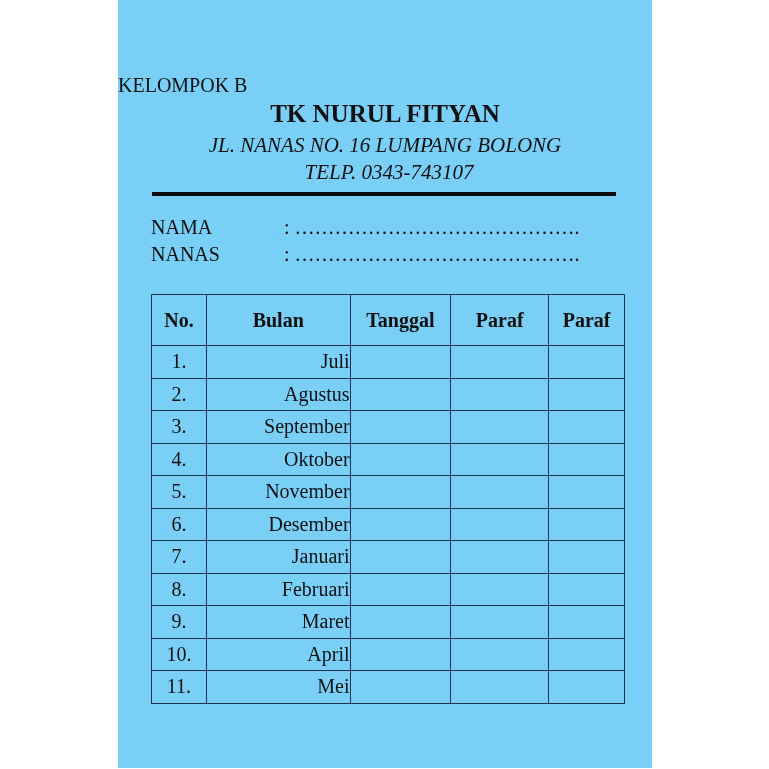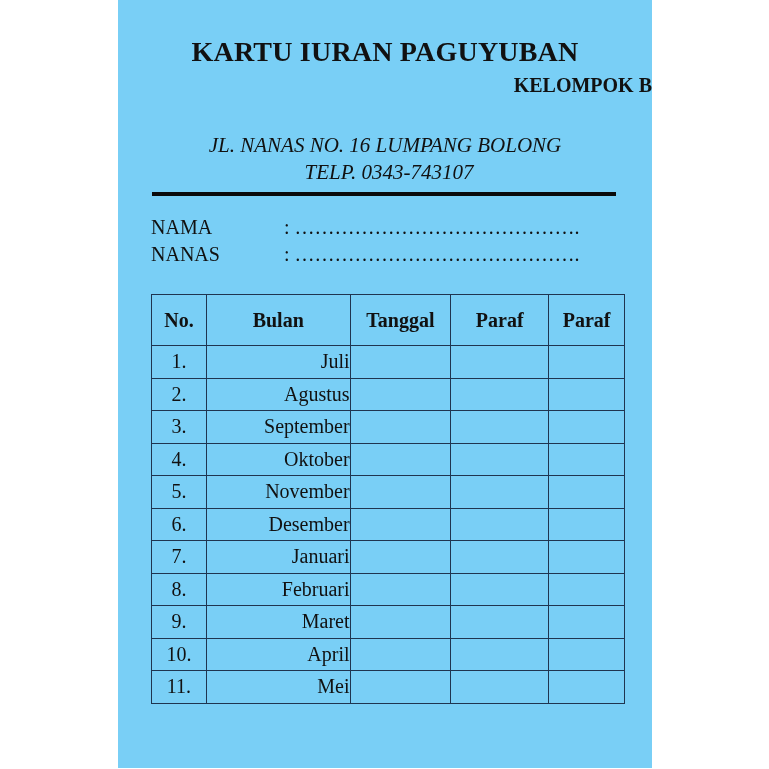--- a/index.html
+++ b/index.html
@@ -5,21 +5,21 @@
     html, body { margin:0; padding:0; }
     body {
       width:769px; height:769px; background:#ffffff; position:relative; overflow:hidden;
       font-family:"Liberation Serif", "DejaVu Serif", serif; color:#111;
     }
     .card {
       position:absolute; left:118px; top:0; width:534px; height:768px;
       background:#79cff6;
     }
     .title1 { position:absolute; left:0; width:100%; top:36px; text-align:center; font-weight:bold; font-size:28px; letter-spacing:0.2px; }
-    .title2 { position:absolute; left:0; width:100%; top:74px; text-align:right; font-weight:bold; font-size:20px; }
+    .title2 { position:absolute; left:0; width:100%; top:74px; text-align:left; font-weight:normal; font-size:20px; }
     .title3 { position:absolute; left:0; width:100%; top:100px; text-align:center; font-weight:bold; font-size:25px; }
     .addr { position:absolute; left:0; width:100%; top:133px; text-align:center; font-style:italic; font-size:21px; }
     .telp { position:absolute; left:4px; width:100%; top:160px; text-align:center; font-style:italic; font-size:21px; }
     .rule { position:absolute; left:34px; width:464px; top:192px; height:4px; background:#0b0b0b; }
     .field { position:absolute; left:33px; font-size:20px; }
     .field .lbl { position:absolute; left:0; top:0; }
     .field .val { position:absolute; left:133px; top:0; white-space:nowrap; }
     .f1 { top:216px; } .f2 { top:243px; }
     table.grid {
       position:absolute; left:33px; top:294px; width:474px;
@@ -28,22 +28,22 @@
     table.grid th, table.grid td { border:1.5px solid #1f3550; padding:0; }
     table.grid th { height:50px; font-weight:bold; font-size:20px; text-align:center; }
     table.grid td { height:31.5px; }
     td.no { text-align:center; }
     td.month { text-align:right; padding-left:10px; }
   </style>
 </head>
 <body>
 
 <div class="card">
-  <div class="title1">KARTU IURAN PAGUYUBAN</div>
   <div class="title2">KELOMPOK B</div>
+  <div class="title3">TK NURUL FITYAN</div>
   <div class="addr">JL. NANAS NO. 16 LUMPANG BOLONG</div>
   <div class="telp">TELP. 0343-743107</div>
   <div class="rule"></div>
 
   <div class="field f1">
     <span class="lbl">NAMA</span>
     <span class="val">: …………………………………….</span>
   </div>
   <div class="field f2">
     <span class="lbl">NANAS</span>

